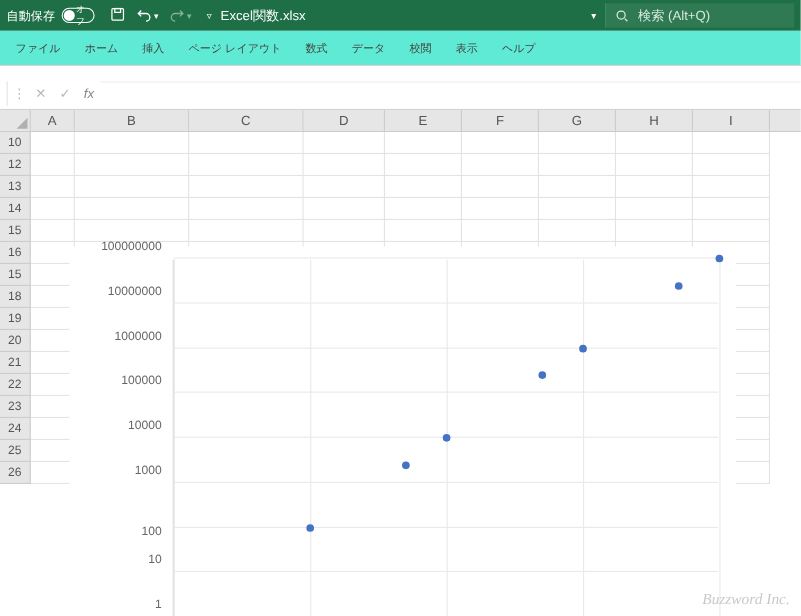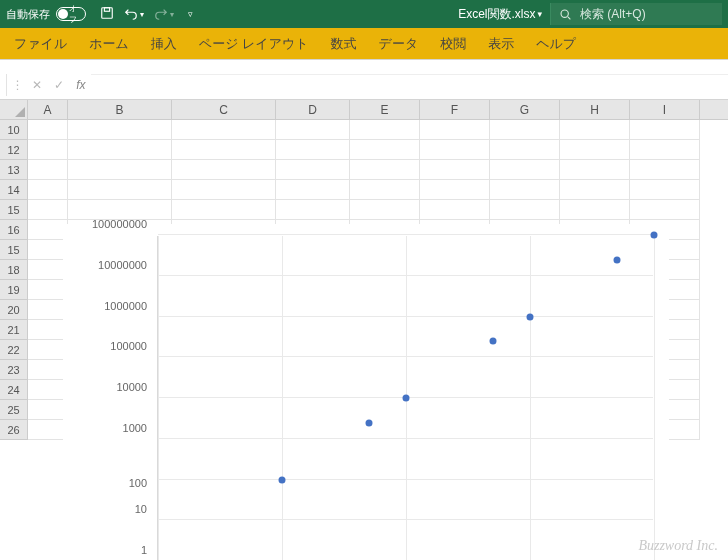--- a/index.html
+++ b/index.html
@@ -4,24 +4,24 @@
 <style>
 * { margin: 0; padding: 0; box-sizing: border-box; font-family: "Yu Gothic UI", "Meiryo", sans-serif; }
 body { width: 728px; height: 560px; background: #fff; overflow: hidden; position: relative; font-size: 12px; }
 
 .titlebar { height: 28px; background: #1e6f46; color: #fff; display: flex; align-items: center; padding: 0 6px; gap: 8px; }
 .titlebar .autosave { display: flex; align-items: center; gap: 6px; font-size: 11px; }
 .titlebar .toggle { width: 30px; height: 14px; border: 1px solid #fff; border-radius: 8px; position: relative; display: flex; align-items: center; font-size: 8px; padding-left: 12px; }
 .titlebar .toggle::before { content: ""; width: 10px; height: 10px; border-radius: 50%; background: #fff; position: absolute; left: 1px; top: 1px; }
 .titlebar .qat { display: flex; align-items: center; gap: 10px; margin-left: 6px; }
 .titlebar .qat .iconwrap { display: flex; align-items: center; gap: 2px; }
-.titlebar .docname { flex: 1; text-align: center; font-size: 12px; display: flex; align-items: center; justify-content: flex-end; gap: 2px; }
+.titlebar .docname { flex: 1; text-align: center; font-size: 12px; display: flex; align-items: center; justify-content: space-between; gap: 2px; }
 .titlebar .search { width: 172px; height: 22px; background: #2f7a53; display: flex; align-items: center; gap: 8px; padding: 0 8px; color: #d8e8df; font-size: 12px; border-left: 1px solid #3a8a60; }
 
-.ribbon-tabs { height: 32px; background: #eab308; border-bottom: 1px solid #d4d4d4; display: flex; align-items: center; padding: 0 14px; gap: 22px; font-size: 13px; color: #444; }
+.ribbon-tabs { height: 32px; background: #5eead4; border-bottom: 1px solid #d4d4d4; display: flex; align-items: center; padding: 0 14px; gap: 22px; font-size: 10px; color: #444; }
 .ribbon-tabs .tab { cursor: pointer; }
 
 .fbar { height: 30px; border-bottom: 1px solid #d4d4d4; display: flex; align-items: center; background: #fff; margin-top: 10px; }
 .namebox { width: 90px; height: 22px; border: 1px solid #ccc; margin-left: 10px; display: flex; align-items: center; justify-content: space-between; padding: 0 6px; font-size: 12px; color: #333; }
 .namebox .dd { font-size: 8px; color: #777; }
 .fbar .sep { width: 22px; height: 22px; border-left: 1px solid #e3e3e3; margin-left: 6px; display: flex; align-items: center; justify-content: center; color: #bbb; }
 .fbar .fxarea { display: flex; align-items: center; height: 22px; margin-left: 4px; color: #b8b8b8; gap: 12px; }
 .fbar .fxarea .fx { font-style: italic; }
 .fbar .formula-input { flex: 1; height: 22px; border-top: 1px solid #eee; margin-left: 6px; }
 

